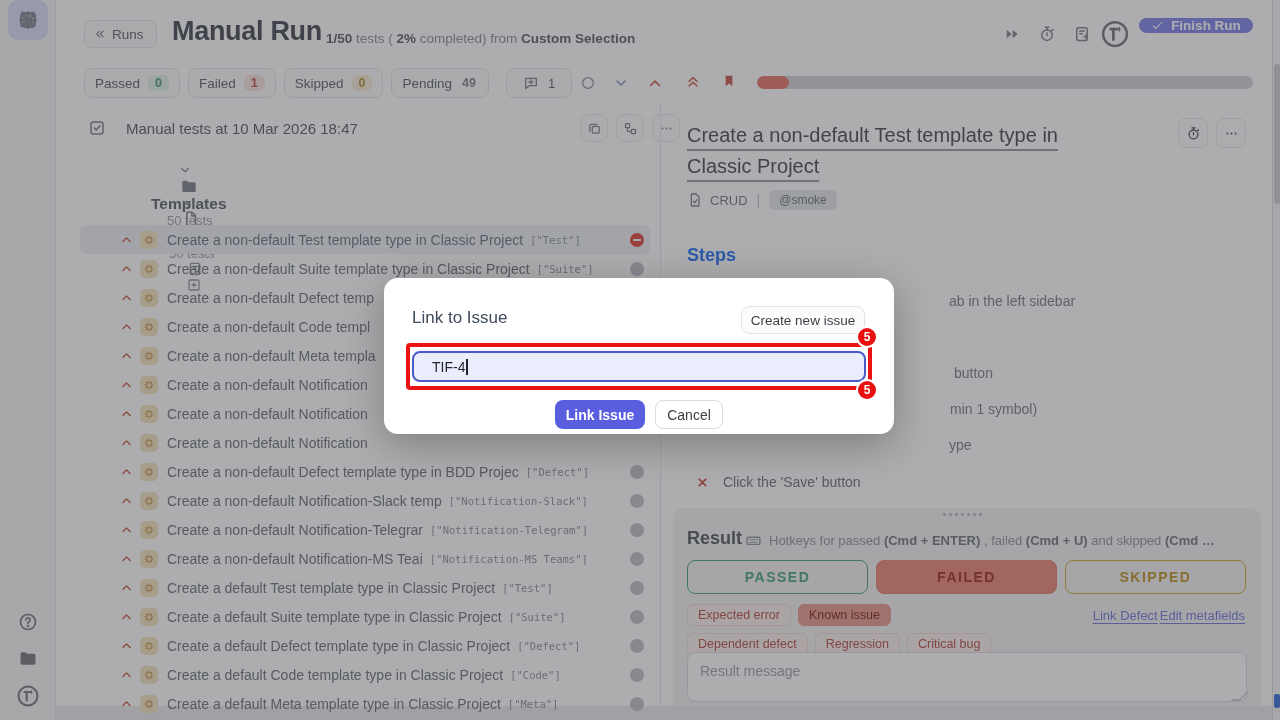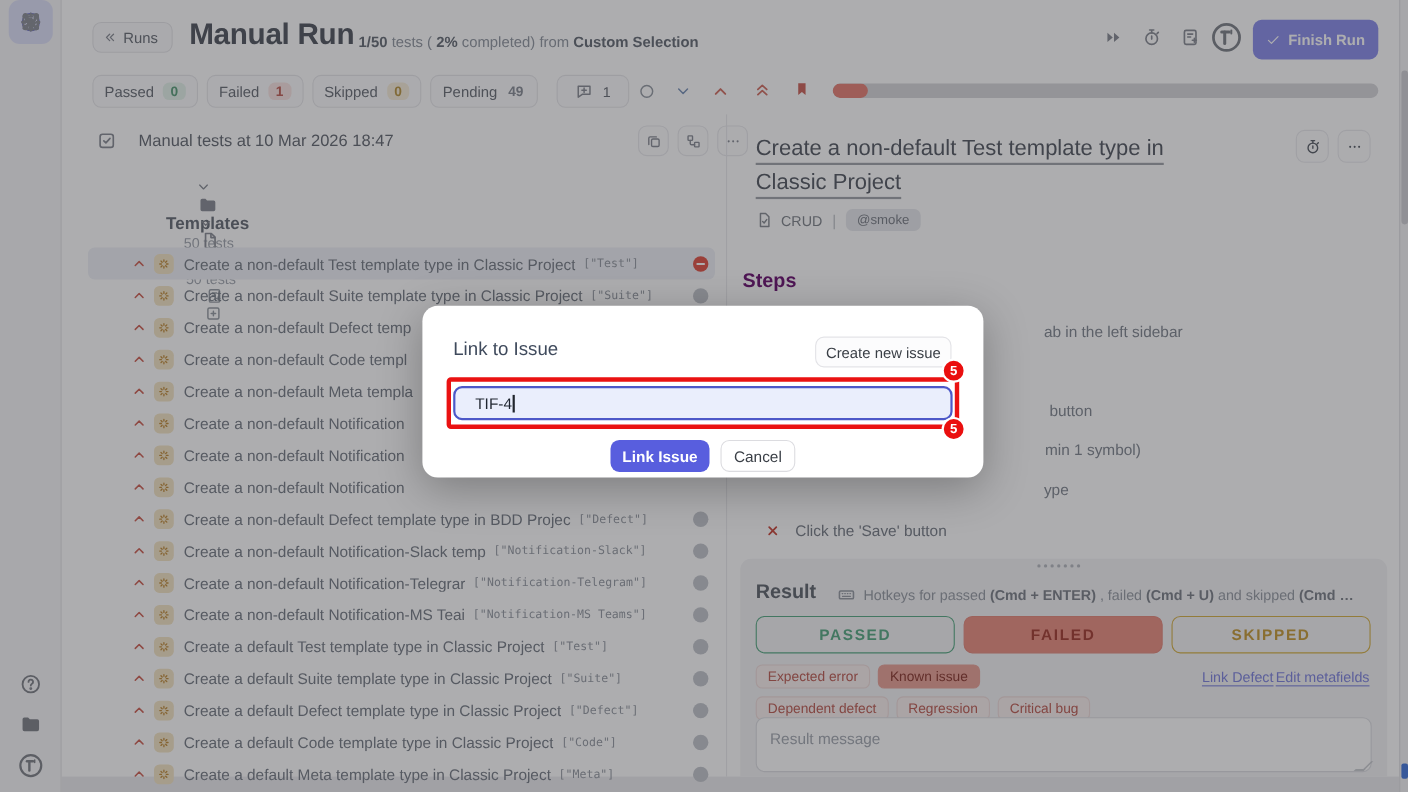--- a/index.html
+++ b/index.html
@@ -20,21 +20,21 @@
 
   
   .main { position:absolute; left:56px; top:0; right:8px; height:706px; background:#ffffff; }
   .back-btn { position:absolute; left:28px; top:20px; height:28px; padding:0 12px 0 8px; border:1px solid #e7e7ea; background:#fbfbfc; border-radius:8px; display:flex; align-items:center; gap:5px; color:#6f747c; font-size:13.5px; }
   .back-btn .icon { width:14px; height:14px; color:#8d9199; }
   .run-title { position:absolute; left:116px; top:16px; font-size:27px; font-weight:bold; color:#585d66; letter-spacing:-0.3px; }
   .run-subtitle { position:absolute; left:270px; top:31px; font-size:13.5px; color:#959ba4; white-space:nowrap; }
   .run-subtitle .b { font-weight:bold; color:#6c727b; }
   .hdr-ico { position:absolute; top:25px; width:18px; height:18px; color:#8d9199; }
   .hdr-logo { position:absolute; left:1044px; top:19px; width:30px; height:30px; color:#83878e; }
-  .finish-btn { position:absolute; left:1083px; top:18px; width:114px; height:36px; background:#8f92ec; border-radius:8px; border:none; color:#fff; font-size:13.5px; font-weight:600; display:flex; align-items:center; justify-content:center; gap:7px; }
+  .finish-btn { position:absolute; left:1083px; top:18px; width:114px; height:15px; background:#8f92ec; border-radius:8px; border:none; color:#fff; font-size:13.5px; font-weight:600; display:flex; align-items:center; justify-content:center; gap:7px; }
   .finish-btn .icon { width:13px; height:13px; }
 
   
   .filters { position:absolute; left:28px; top:68px; display:flex; gap:8px; }
   .filter-btn { height:30px; border:1px solid #e9e9ec; background:#fcfcfd; border-radius:8px; display:flex; align-items:center; padding:0 10px; font-size:13.5px; color:#6f747c; gap:8px; }
   .fcount { padding:1px 7px; border-radius:6px; font-size:12.5px; font-weight:600; }
   .fcount.passed { background:#e6f3ec; color:#61a380; }
   .fcount.failed { background:#f9e6e4; color:#c3665e; }
   .fcount.skipped { background:#f8efdc; color:#bd9a4a; }
   .fcount.pending { background:transparent; color:#8d929b; padding:1px 2px; }
@@ -74,32 +74,32 @@
 
   
   .detail { position:absolute; left:605px; top:104px; width:667px; height:602px; }
   .d-title { position:absolute; left:26px; top:16px; width:436px; font-size:20px; line-height:31px; color:#5b6069; text-decoration:underline; text-underline-offset:7px; text-decoration-thickness:1.5px; text-decoration-color:rgba(91,96,105,.55); }
   .d-btn { position:absolute; top:14px; width:30px; height:30px; border:1px solid #ececef; border-radius:8px; background:#fdfdfe; display:flex; align-items:center; justify-content:center; color:#5f646c; }
   .d-btn .icon { width:15px; height:15px; }
   .d-meta { position:absolute; left:26px; top:86px; display:flex; align-items:center; font-size:13px; color:#84898f; }
   .d-meta .icon { width:16px; height:16px; color:#8c9097; margin-right:7px; }
   .d-meta .sep { margin:0 9px; color:#c4c7cc; font-size:14px; }
   .d-meta .chip { background:#e9eaee; border-radius:6px; padding:3px 10px; font-size:12px; color:#7f848c; }
-  .steps-h { position:absolute; left:14px; top:141px; font-size:18px; font-weight:bold; color:#701a75; }
+  .steps-h { position:absolute; left:26px; top:141px; font-size:18px; font-weight:bold; color:#3b82f6; }
   .frag { position:absolute; font-size:14px; color:#868c95; white-space:nowrap; }
   .failed-step { position:absolute; left:35px; top:370px; display:flex; align-items:center; gap:14px; }
   .failed-step .icon { width:13px; height:13px; color:#cc4f44; }
   .failed-step .t { font-size:14px; color:#7d838c; }
 
   
   .result-card { position:absolute; left:12px; top:404px; width:588px; height:198px; background:#f4f4f6; border-radius:10px 10px 0 0; }
   .grip { position:absolute; left:270px; top:5px; display:flex; gap:3px; }
   .grip i { width:3px; height:3px; border-radius:50%; background:#b9bcc2; }
   .result-h { position:absolute; left:14px; top:20px; font-size:18px; font-weight:bold; color:#676c74; }
-  .hotkeys { position:absolute; left:88px; top:24px; width:488px; display:flex; align-items:center; gap:7px; overflow:hidden; }
+  .hotkeys { position:absolute; left:72px; top:24px; width:488px; display:flex; align-items:center; gap:7px; overflow:hidden; }
   .hotkeys .icon { width:17px; height:17px; color:#9ba0a8; flex:none; }
   .hotkeys .txt { font-size:13px; color:#9ba0a8; white-space:nowrap; overflow:hidden; }
   .hotkeys .txt .b { font-weight:bold; color:#81868e; }
   .statuses { position:absolute; left:14px; top:52px; display:flex; gap:8px; }
   .st-btn { width:181px; height:34px; border-radius:8px; font-size:14px; font-weight:bold; letter-spacing:1.5px; background:transparent; display:flex; align-items:center; justify-content:center; }
   .st-btn.passed { border:1.5px solid #5fae89; color:#5fae89; }
   .st-btn.failed { border:1.5px solid #e58d80; background:#eb9386; color:#a8453a; }
   .st-btn.skipped { border:1.5px solid #d8b54e; color:#c9a040; }
   .chips { position:absolute; left:14px; top:96px; width:330px; display:flex; flex-wrap:wrap; gap:7px; }
   .chip2 { border:1px solid #f0dedc; background:#faf1f0; color:#c0645b; font-size:12.5px; border-radius:6px; padding:3px 10px; white-space:nowrap; }

